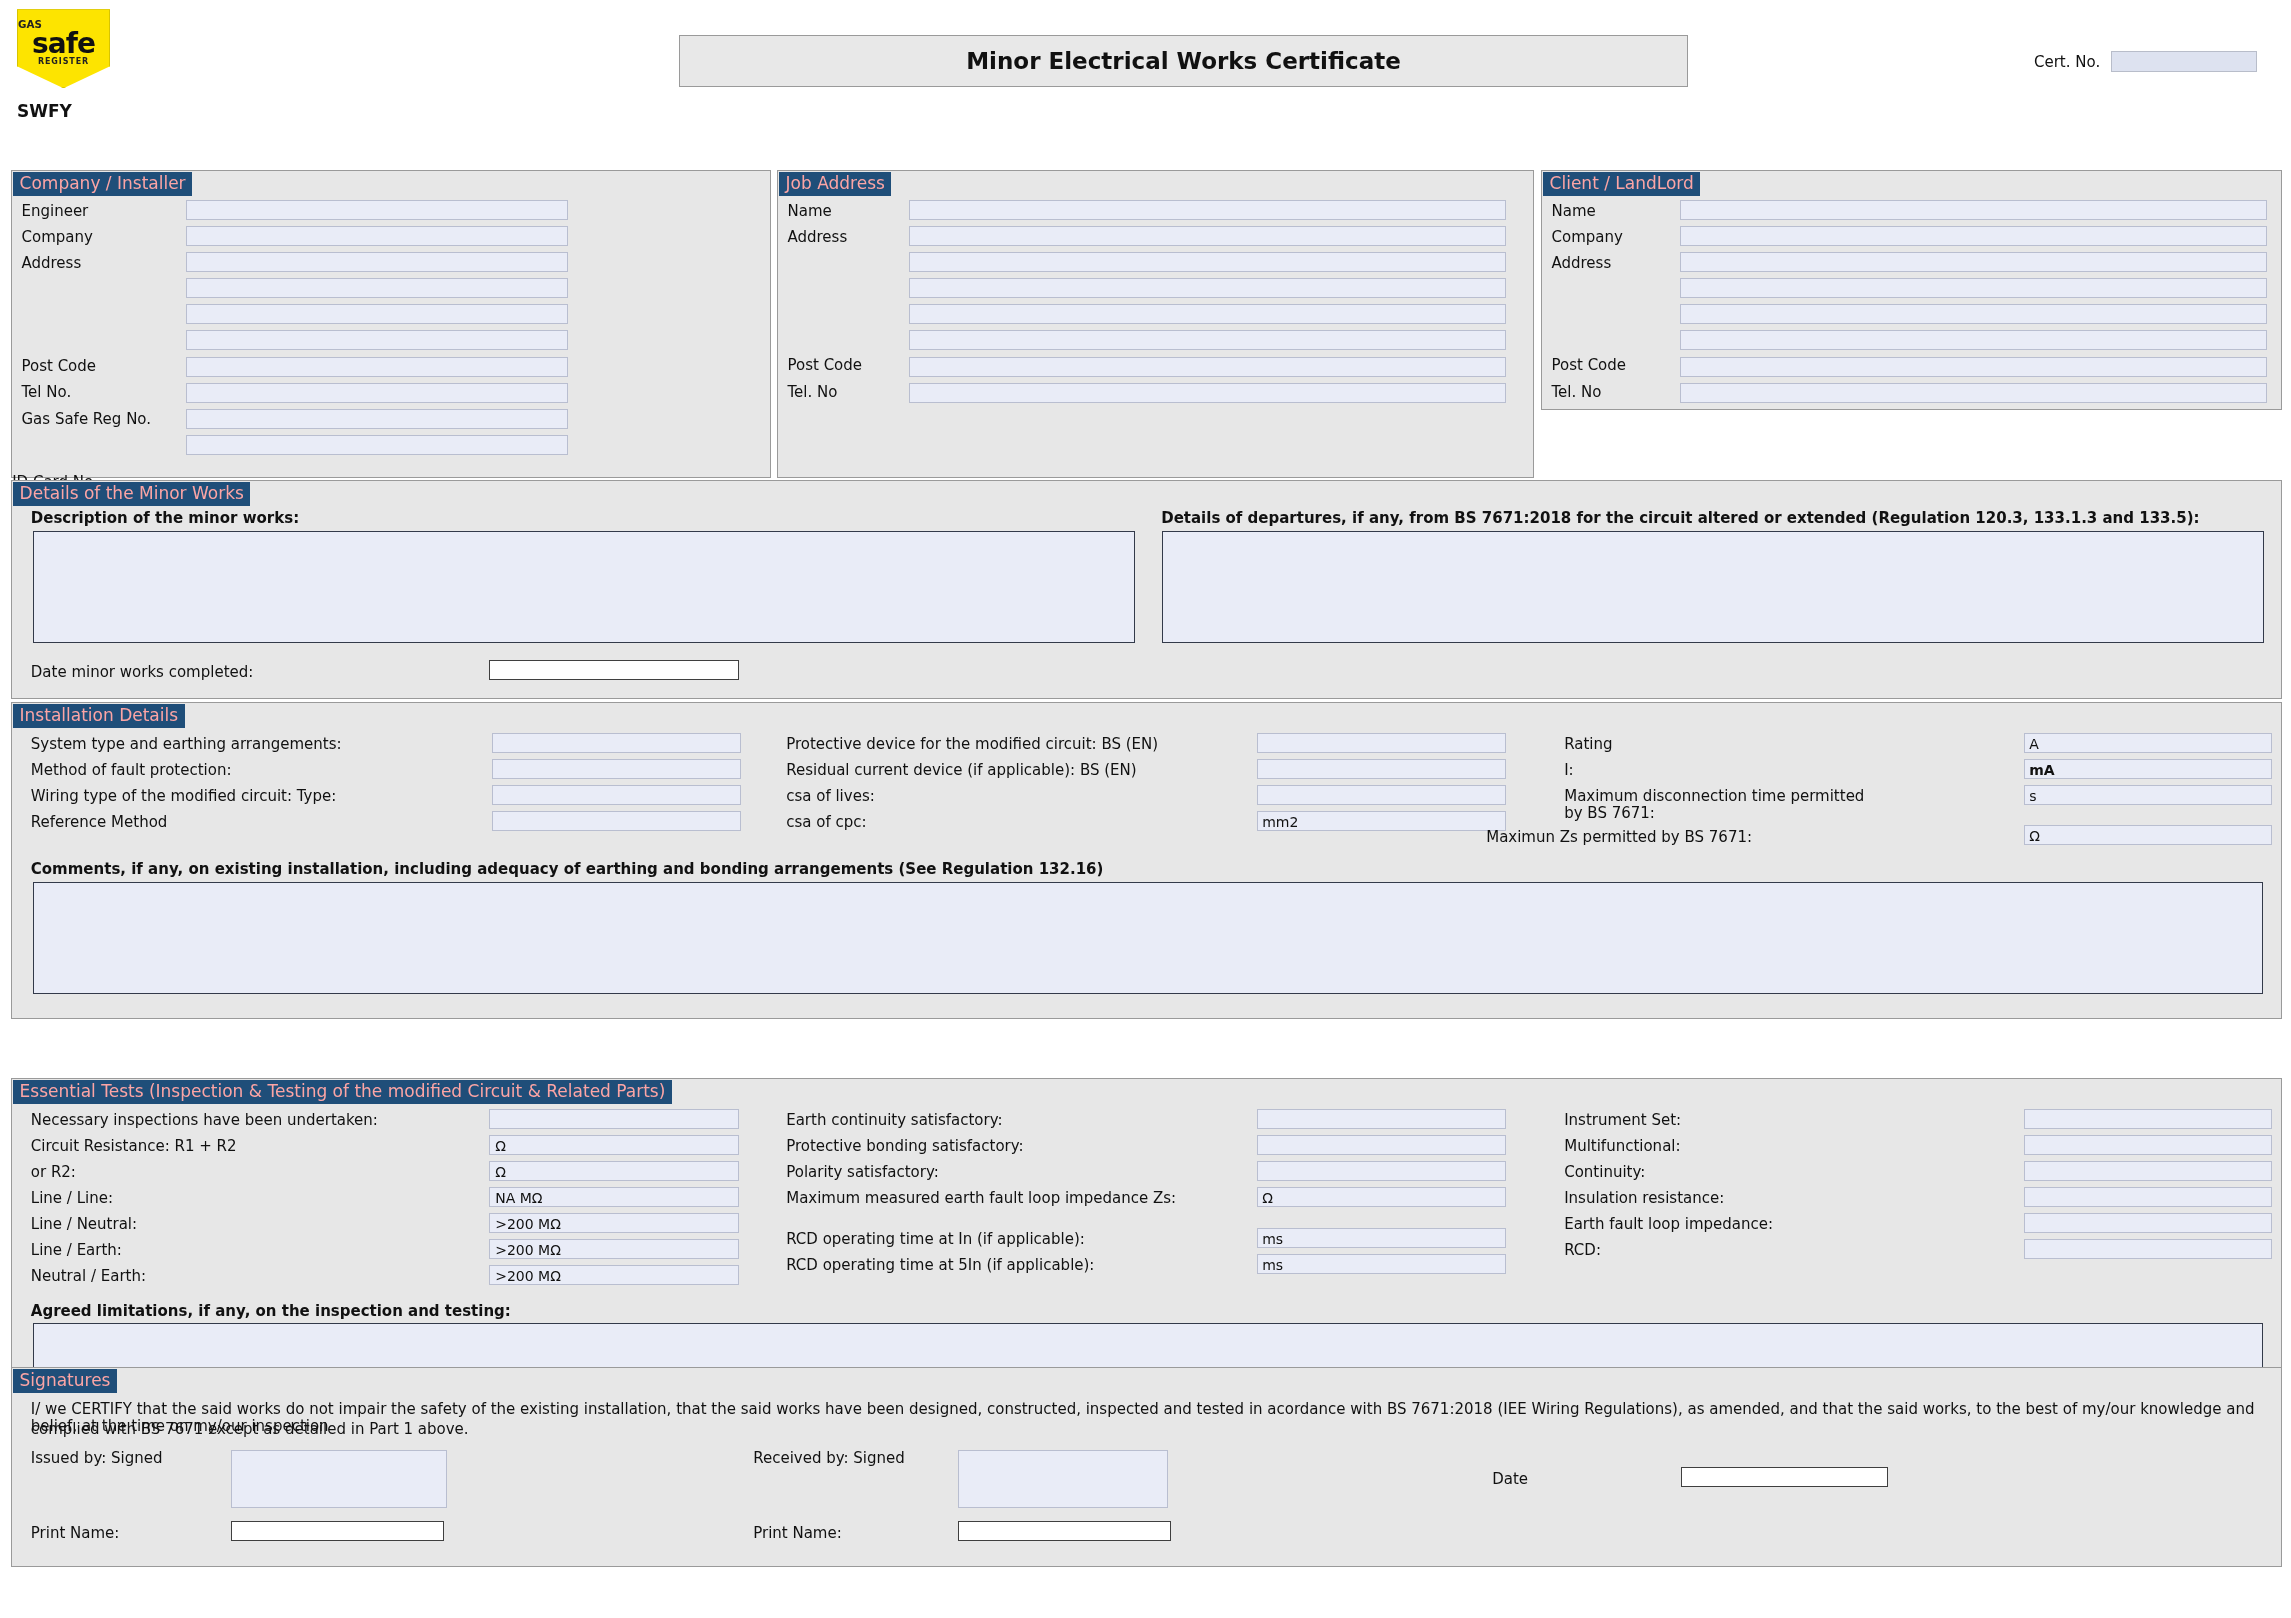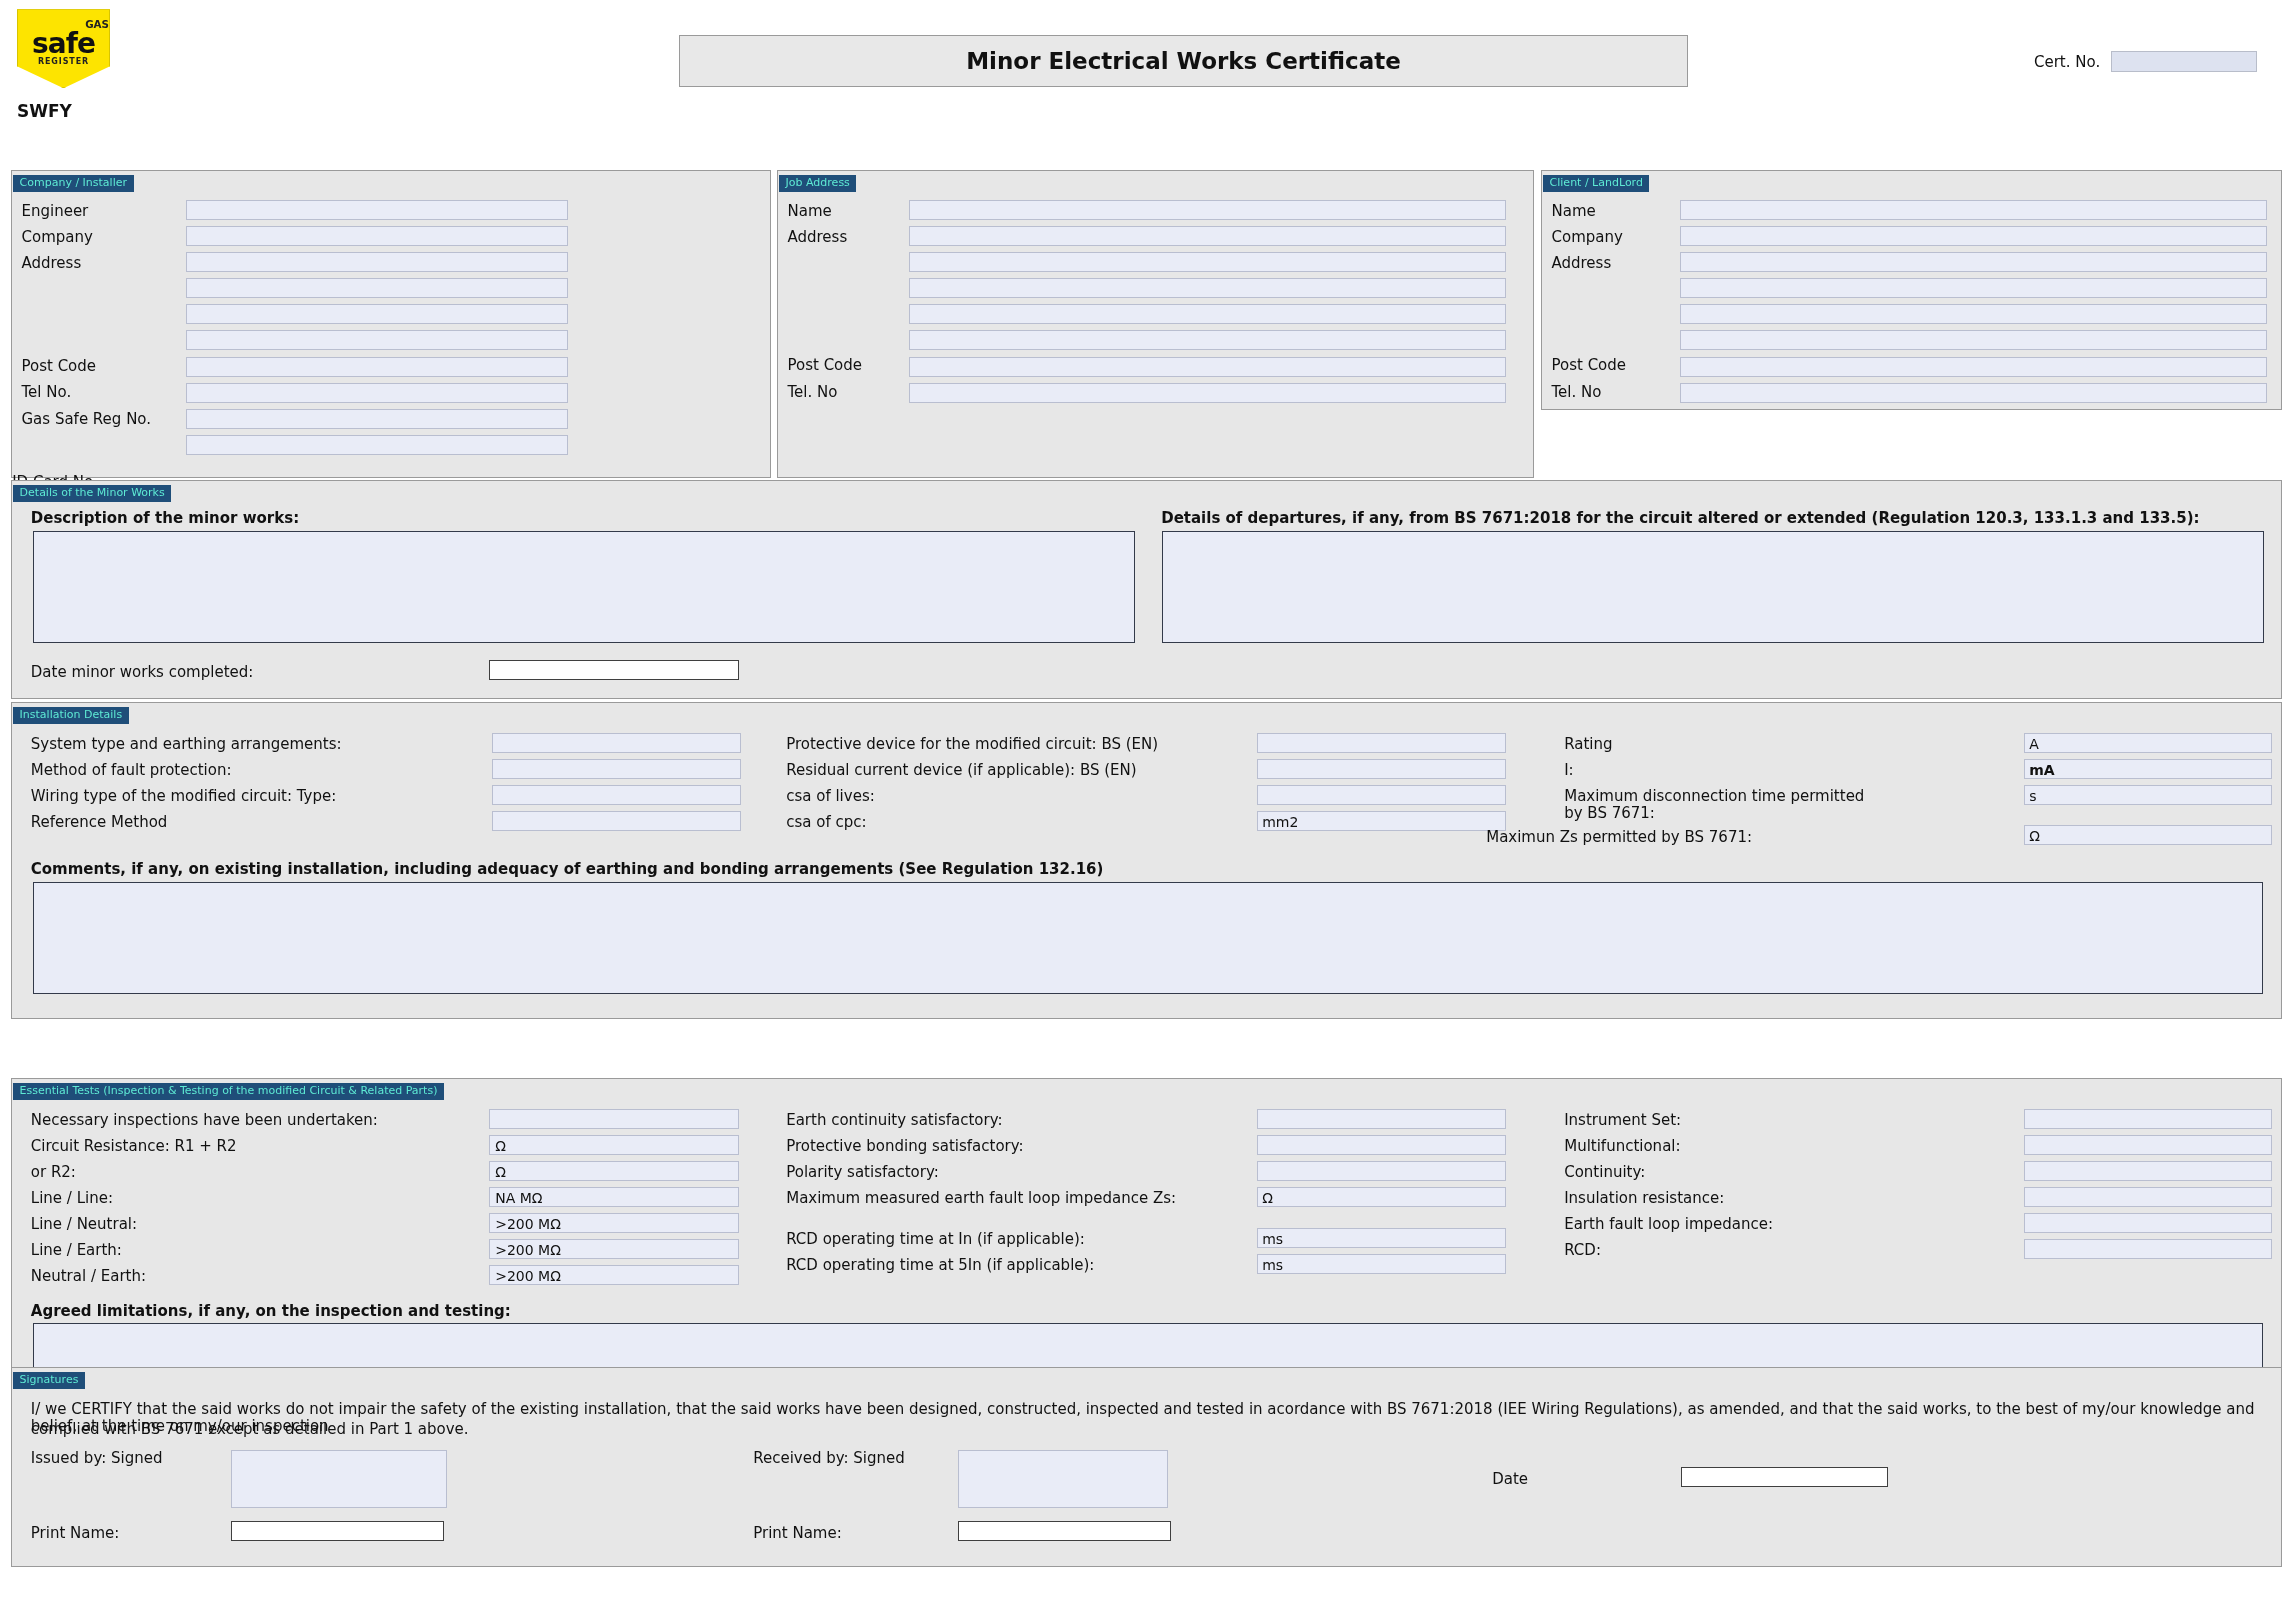--- a/index.html
+++ b/index.html
@@ -28,21 +28,21 @@
   }
   .logo-shape {
     width: 93px; height: 79px;
     background: #fde400;
     clip-path: polygon(0% 0%, 100% 0%, 100% 72%, 50% 100%, 0% 72%);
     position: relative;
     border: 0.9px solid #d8c400;
   }
   .logo-gas {
     position: absolute; top: 7.5px; left: 0; right: 0;
-    text-align: right; font-size: 10.3px; font-weight: bold; color: #222;
+    text-align: left; font-size: 10.3px; font-weight: bold; color: #222;
   }
   .logo-safe {
     position: absolute; top: 17px; left: 0; right: 0;
     text-align: center; font-size: 28px; font-weight: bold; color: #111;
     letter-spacing: -0.9px;
   }
   .logo-register {
     position: absolute; top: 47px; left: 0; right: 0;
     text-align: center; font-size: 8px; font-weight: bold; color: #222;
     letter-spacing: 0.9px;
@@ -74,22 +74,22 @@
 
   
   .section {
     background: #e7e7e7;
     border: 0.9px solid #9a9a9a;
     position: relative;
   }
   .sec-title {
     display: inline-block;
     background: #1f4e79;
-    color: #5eead4;
-    font-size: 11px;
+    color: #fca5a5;
+    font-size: 17px;
     padding: 0.9px 6.5px 2.8px 6.5px;
     margin: 0.9px 0 0 0.9px;
     white-space: nowrap;
   }
   .lbl {
     font-size: 15px; color: #111; line-height: 1.15;
   }
   .bold { font-weight: bold; }
   .fld {
     background: #e9ecf7;

